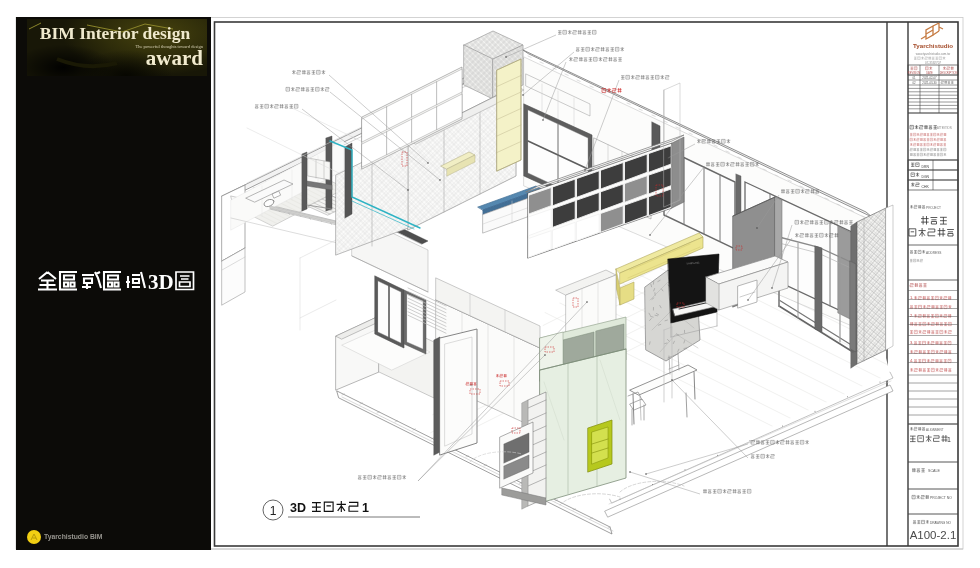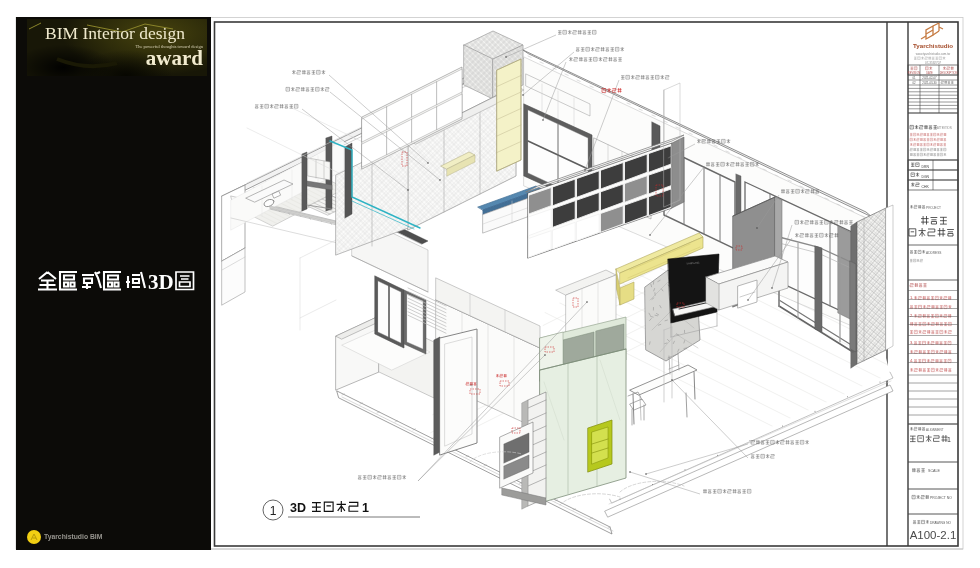--- a/index.html
+++ b/index.html
@@ -610,21 +610,21 @@
 <div style="position:absolute;left:27px;top:19px;width:180px;height:57px;background:
 radial-gradient(ellipse 70px 32px at 20% 85%, rgba(0,0,0,0.95), rgba(0,0,0,0) 72%),
 radial-gradient(ellipse 60px 34px at 55% 100%, rgba(5,5,0,0.9), rgba(0,0,0,0) 78%),
 radial-gradient(ellipse 95px 42px at 72% 25%, #47430e, #2e2c0a 58%, #181707);overflow:hidden;">
 
 <svg width="180" height="57" style="position:absolute;left:0;top:0">
 <path d="M2 10 L14 4 M60 6 L95 13 L118 5 L146 10" stroke="#8a842a" stroke-width="1" fill="none"></path>
 <path d="M30 40 Q60 52 90 44" stroke="#1a1905" stroke-width="4" fill="none"></path>
 </svg>
 
-<div style="position:absolute;left:0;top:4px;width:176px;text-align:center;font-family:'Liberation Serif',serif;font-weight:normal;font-size:17.5px;color:#efe9cd;letter-spacing:0px;">BIM Interior design</div>
+<div style="position:absolute;left:0;top:4px;width:176px;text-align:center;font-family:'Liberation Serif',serif;font-weight:bold;font-size:17.5px;color:#efe9cd;letter-spacing:0px;">BIM Interior design</div>
 
 <div style="position:absolute;right:4px;top:25px;font-family:'Liberation Serif',serif;font-size:4.5px;color:#d8d2b4;">The powerful thoughts toward design</div>
 
 <div style="position:absolute;right:4px;top:27px;font-family:'Liberation Serif',serif;font-weight:bold;font-size:21px;color:#f1ebcf;">award</div>
 </div>
 
 <svg width="170" height="30" style="position:absolute;left:38px;top:269px">
 
 <path d="M9.5 3 L1 10 M9.5 3 L18 10M3 11.5 H16 M1.5 16 H17.5 M0 20.5 H19 M9.5 11.5 V20.5M39 3 H22 V20.5 H39M26 6.5 H36 V10.5 H26 ZM26 13.5 H30 V17.5 H26 Z M32.5 13.5 H36.5 V17.5 H32.5 ZM44 6 H56 M57 3 L60 9 L63 19M46 9.5 H54 V14 H46 ZM44 18 H53 M49 14 V20 M58 5 L62 3 M83 3 H66 V20.5 H83M70 6.5 H80 V10.5 H70 ZM70 13.5 H74 V17.5 H70 Z M76.5 13.5 H80.5 V17.5 H76.5 ZM90 7 V19 M88 13 H92M94 6 H102 M103 3 L105 11 L107 19M95 10 H101 V14 H95 Z M94 18 H102" stroke="#ffffff" stroke-width="2.1" fill="none"></path>
 <text x="110" y="20" font-size="21" font-weight="bold" fill="#ffffff" font-family="Liberation Serif, serif">3D</text>

